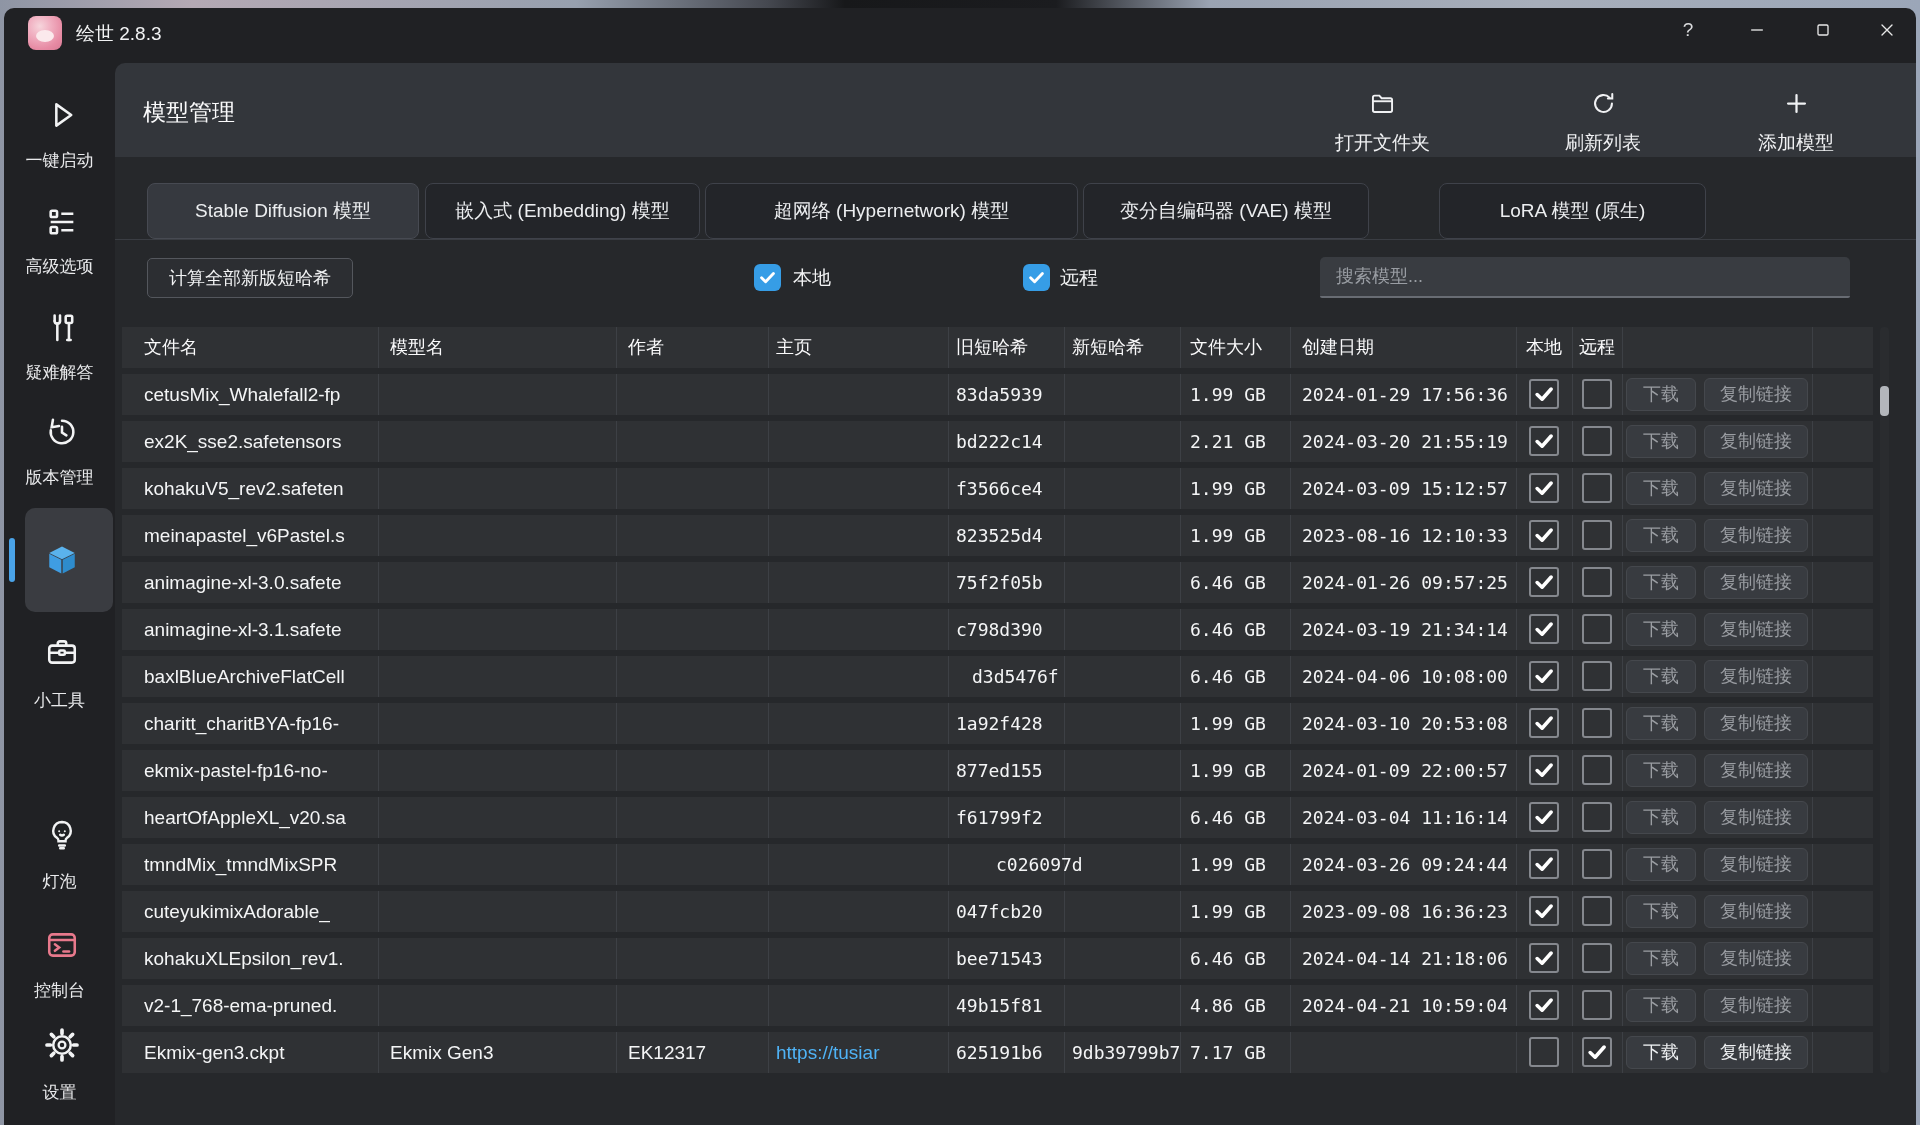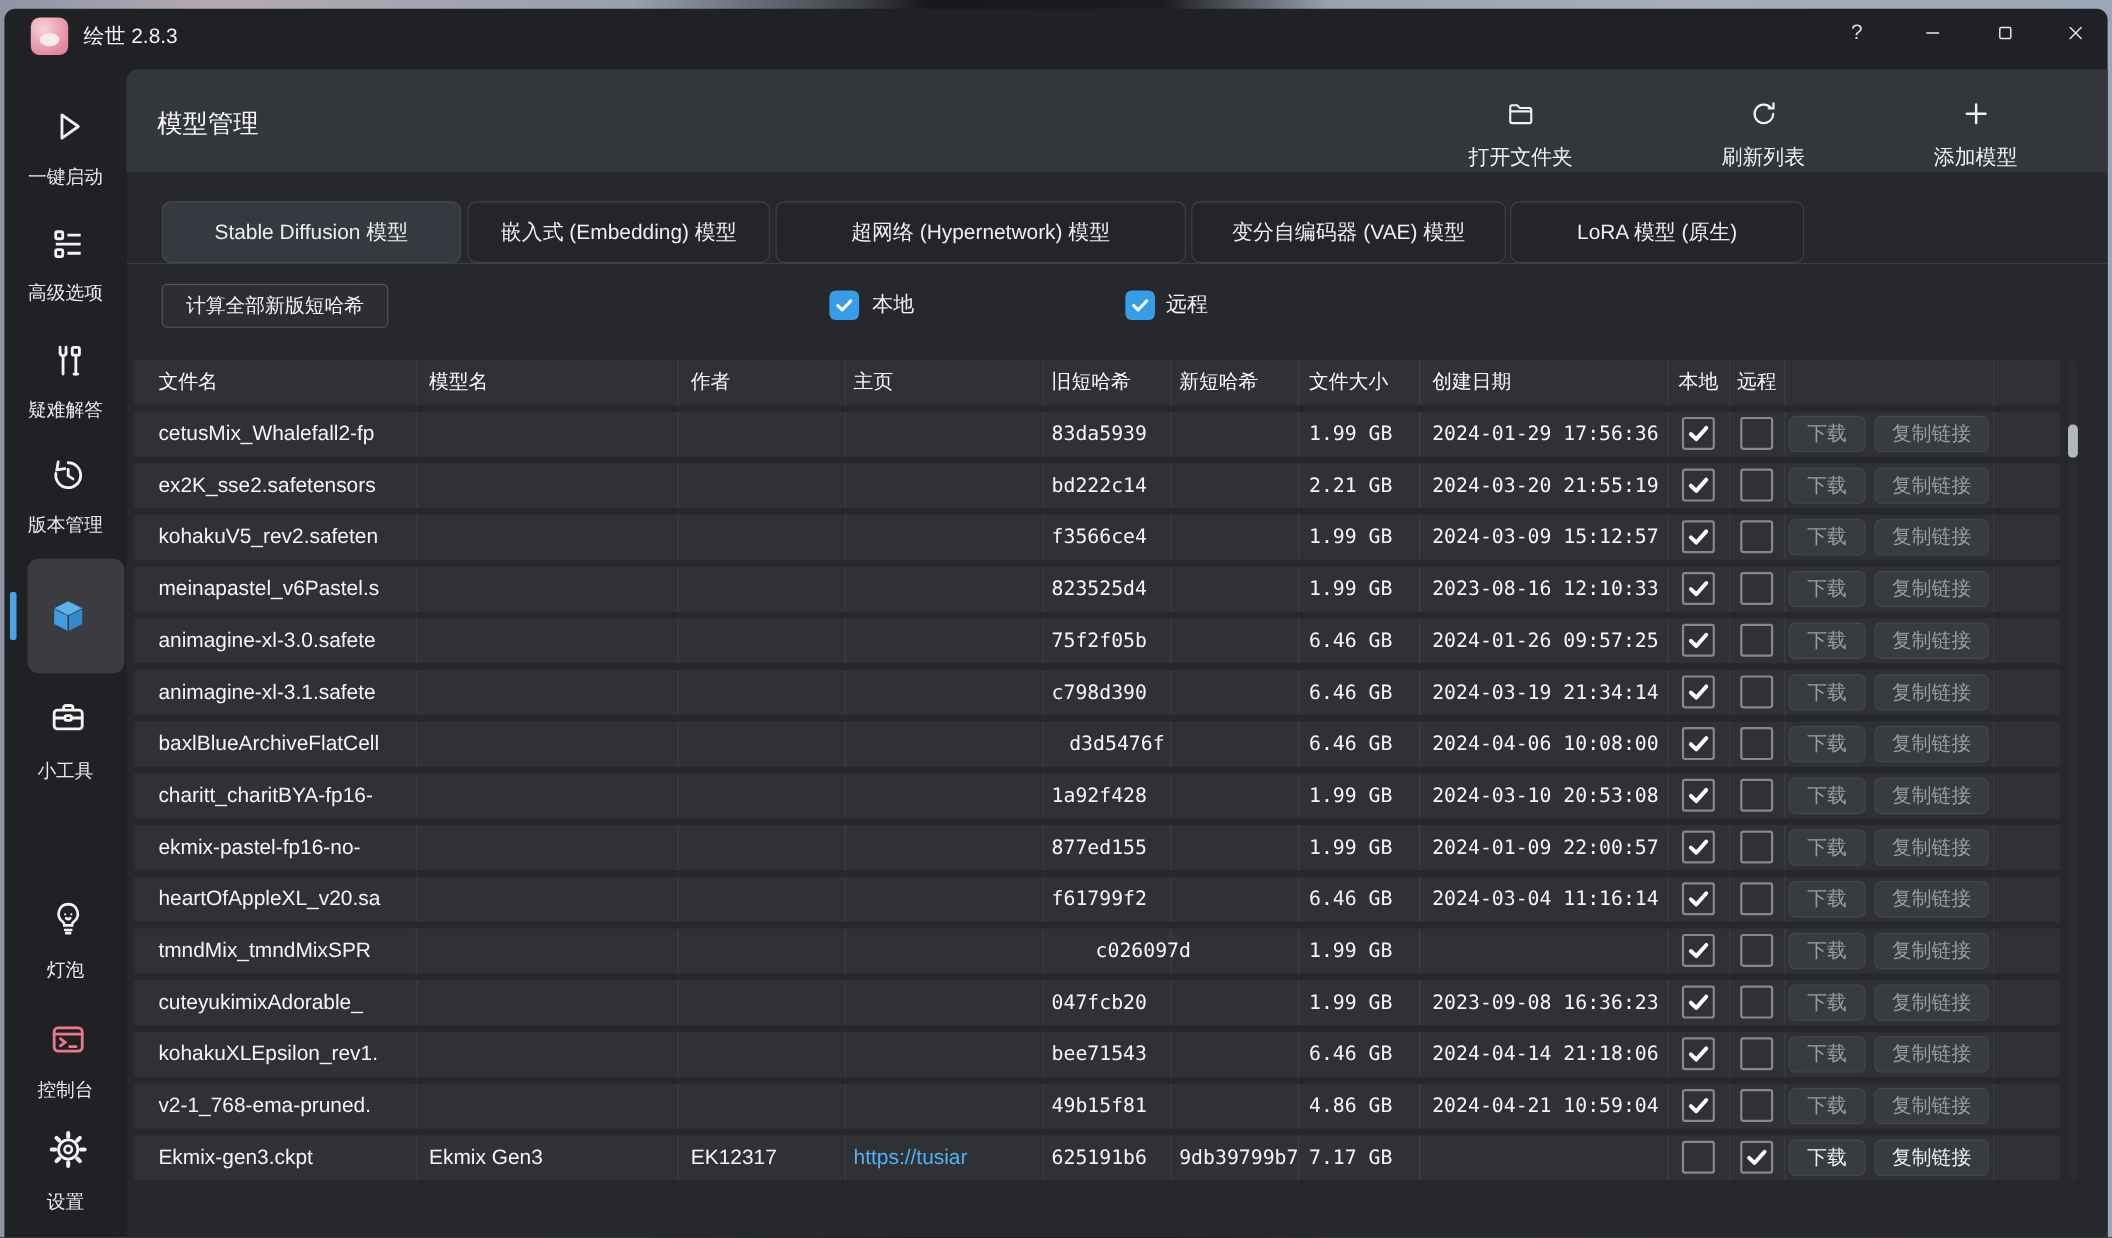--- a/index.html
+++ b/index.html
@@ -191,37 +191,38 @@
         </span>
         <span>添加模型</span>
       </div>
     </div>
 
   <div id="tabs">
       <div class="tab active" style="left: 147px; width: 272px;">Stable Diffusion 模型</div>
       <div class="tab inactive" style="left: 425px; width: 275px;">嵌入式 (Embedding) 模型</div>
       <div class="tab inactive" style="left: 705px; width: 373px;">超网络 (Hypernetwork) 模型</div>
       <div class="tab inactive" style="left: 1083px; width: 286px;">变分自编码器 (VAE) 模型</div>
-      <div class="tab inactive" style="left: 1373px; width: 267px;">LoRA 模型 (原生)</div>
+      <div class="tab inactive" style="left: 1439px; width: 267px;">LoRA 模型 (原生)</div>
     </div>
   <div class="tabs-line"></div>
 
   <div class="hash-btn">计算全部新版短哈希</div>
   <div class="cbox-blue" style="left:754px;top:264px;">
     <svg viewBox="0 0 16 16" fill="none">
         <path d="M3 8.2 L6.4 11.6 L13 4.6" stroke="#fff" stroke-width="2.4" stroke-linecap="round" stroke-linejoin="round"></path>
       </svg>
   </div>
   <div class="filter-label" style="left:793px;">本地</div>
   <div class="cbox-blue" style="left:1023px;top:264px;">
     <svg viewBox="0 0 16 16" fill="none">
         <path d="M3 8.2 L6.4 11.6 L13 4.6" stroke="#fff" stroke-width="2.4" stroke-linecap="round" stroke-linejoin="round"></path>
       </svg>
   </div>
   <div class="filter-label" style="left:1060px;">远程</div>
+  <input class="search" placeholder="搜索模型..." style="">
 
   <div id="table" class="abs" style="left:122px;top:327px;width:1751px;height:746px;">
       <div class="trow" style="top: 0px;">
         <div class="vline" style="left: 256px;"></div>
         <div class="vline" style="left: 494px;"></div>
         <div class="vline" style="left: 646px;"></div>
         <div class="vline" style="left: 826px;"></div>
         <div class="vline" style="left: 942px;"></div>
         <div class="vline" style="left: 1058px;"></div>
         <div class="vline" style="left: 1168px;"></div>
@@ -542,20 +543,21 @@
         <div class="vline" style="left: 1450px;"></div>
         <div class="vline" style="left: 1500px;"></div>
         <div class="vline" style="left: 1690px;"></div>
         <div class="cell" style="left: 0px; width: 256px; padding-left: 22px;">tmndMix_tmndMixSPR</div>
         <div class="cell" style="left: 256px; width: 238px; padding-left: 12px;"></div>
         <div class="cell" style="left: 494px; width: 152px; padding-left: 12px;"></div>
         <div class="cell" style="left: 646px; width: 180px; padding-left: 8px;"></div>
         <div class="cell mono" style="left: 866px; width: 116px; padding-left: 8px;">c026097d</div>
         <div class="cell mono" style="left: 942px; width: 116px; padding-left: 8px;"></div>
         <div class="cell mono" style="left: 1058px; width: 110px; padding-left: 10px;">1.99 GB</div>
+        <div class="cell mono" style="left: 1168px; width: 226px; padding-left: 12px;">2024-03-26 09:24:44</div>
         <div class="rcheck" style="left: 1407px;">
           <svg viewBox="0 0 16 16" fill="none">
             <path d="M3 8.4 L6.6 11.8 L13.2 4.4" stroke="#ffffff" stroke-width="2.6" stroke-linecap="round" stroke-linejoin="round"></path>
           </svg>
         </div>
         <div class="rcheck" style="left: 1460px;"></div>
         <div class="row-btn" style="left: 1504px; width: 70px;">下载</div>
         <div class="row-btn" style="left: 1582px; width: 104px;">复制链接</div>
       </div>
       <div class="trow" style="top: 564px;">

